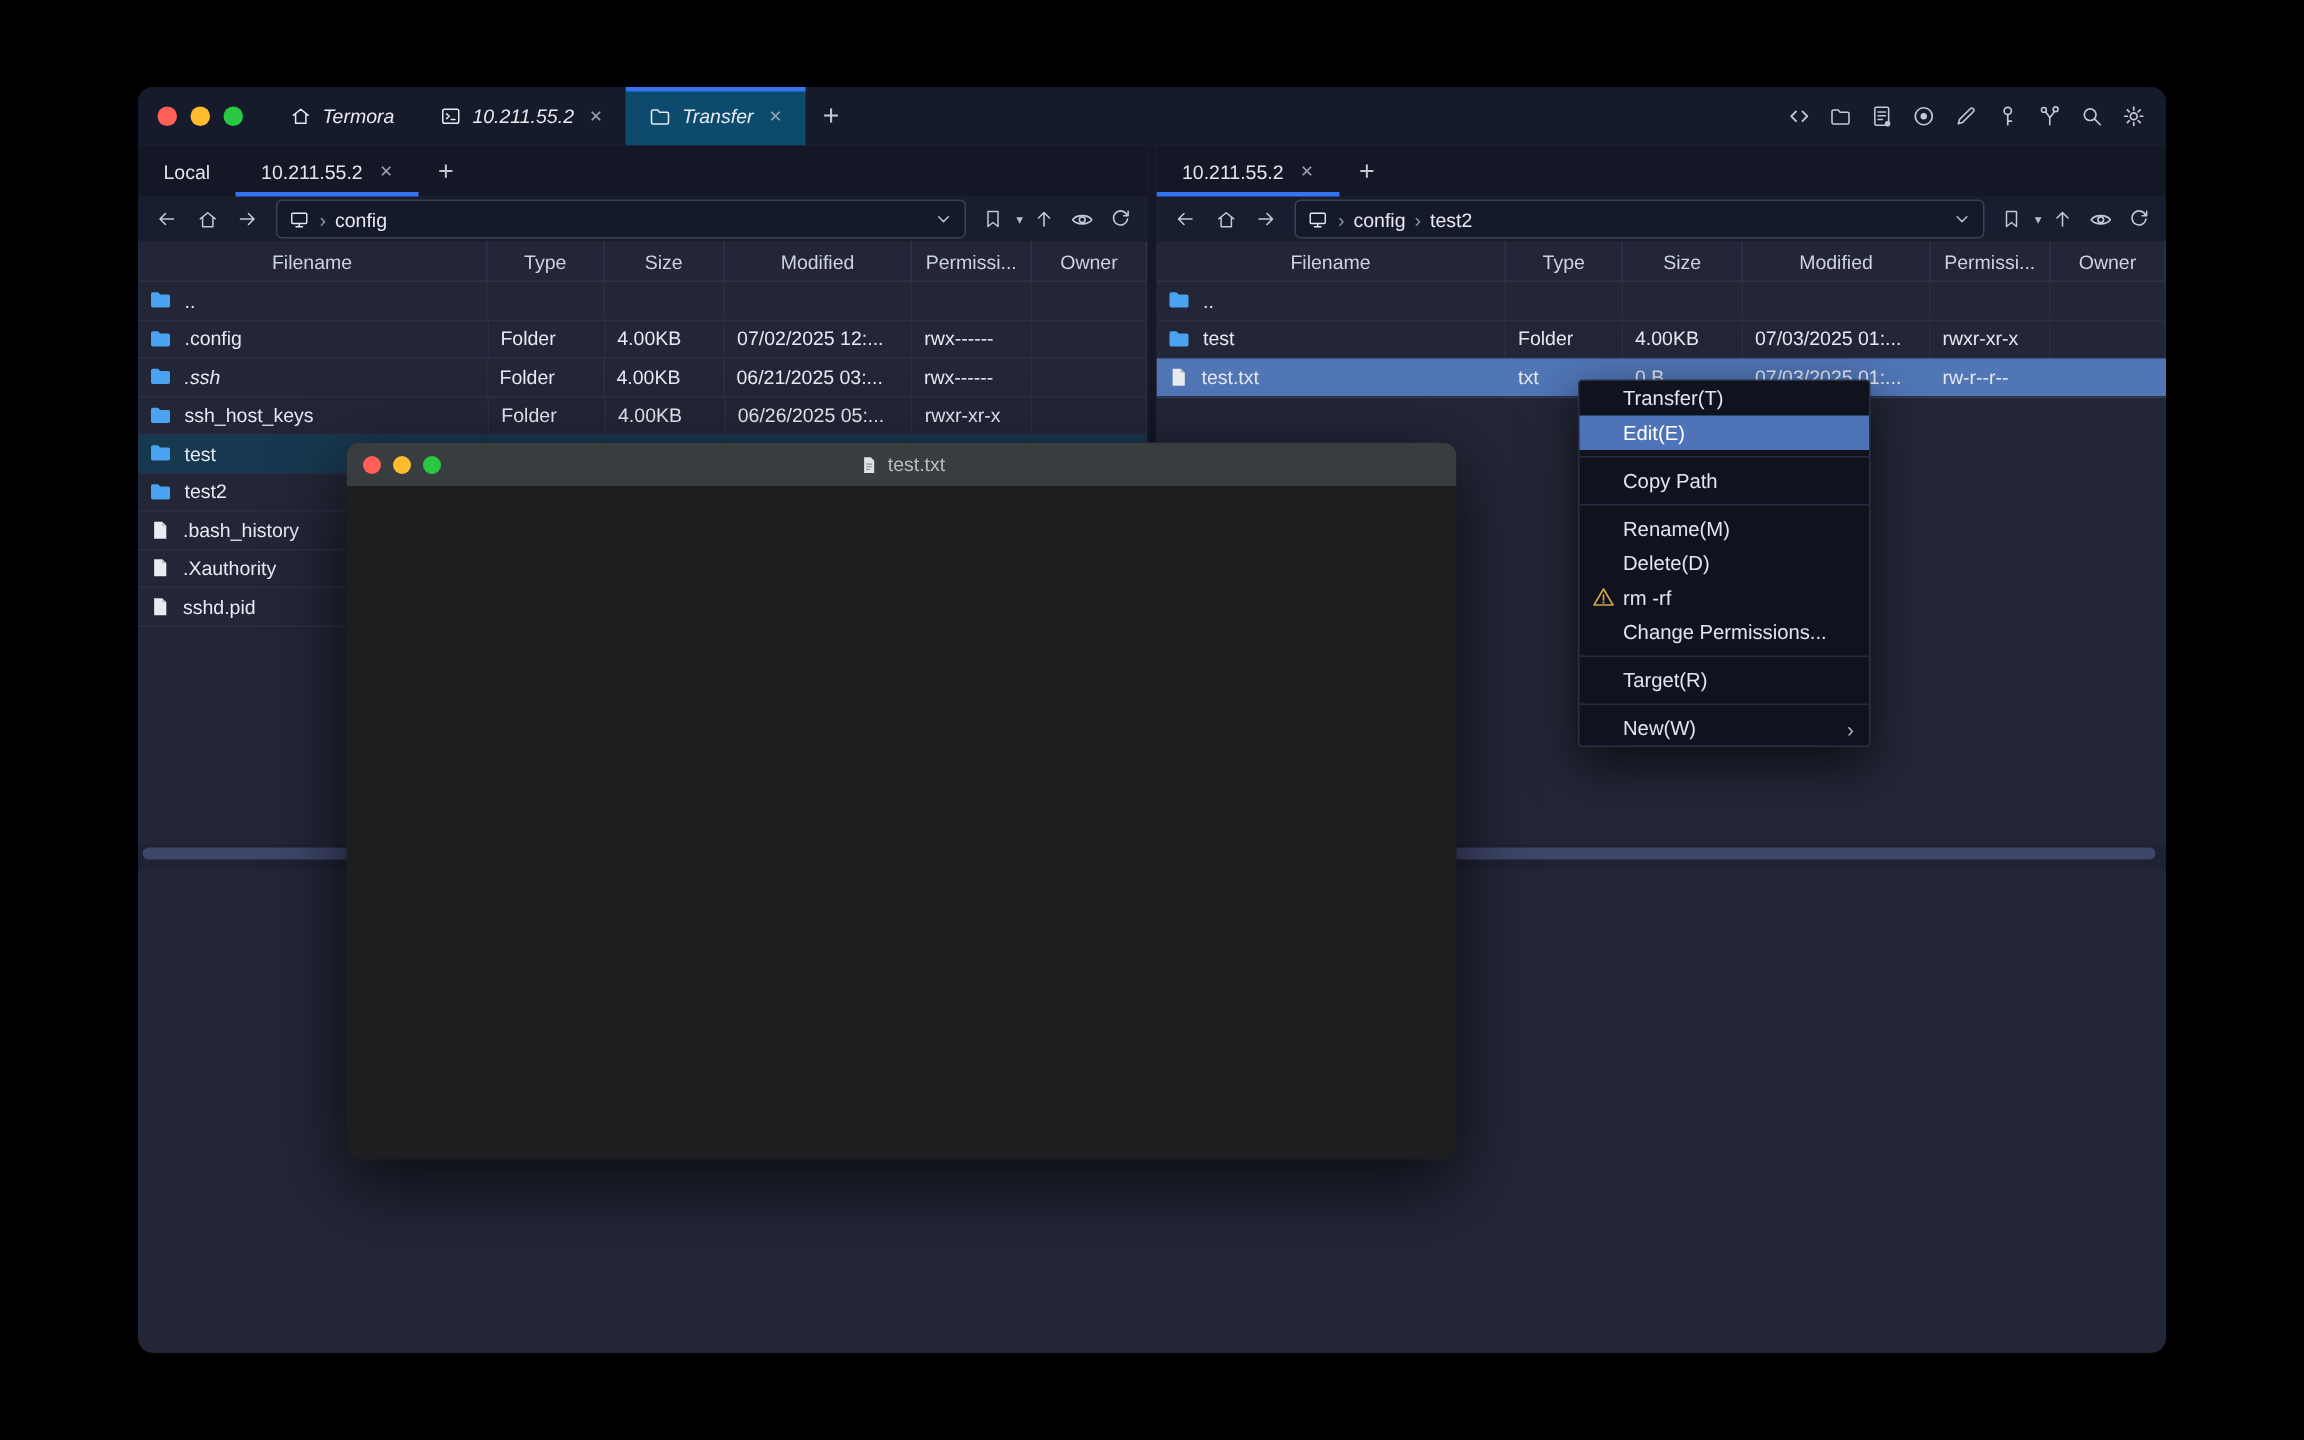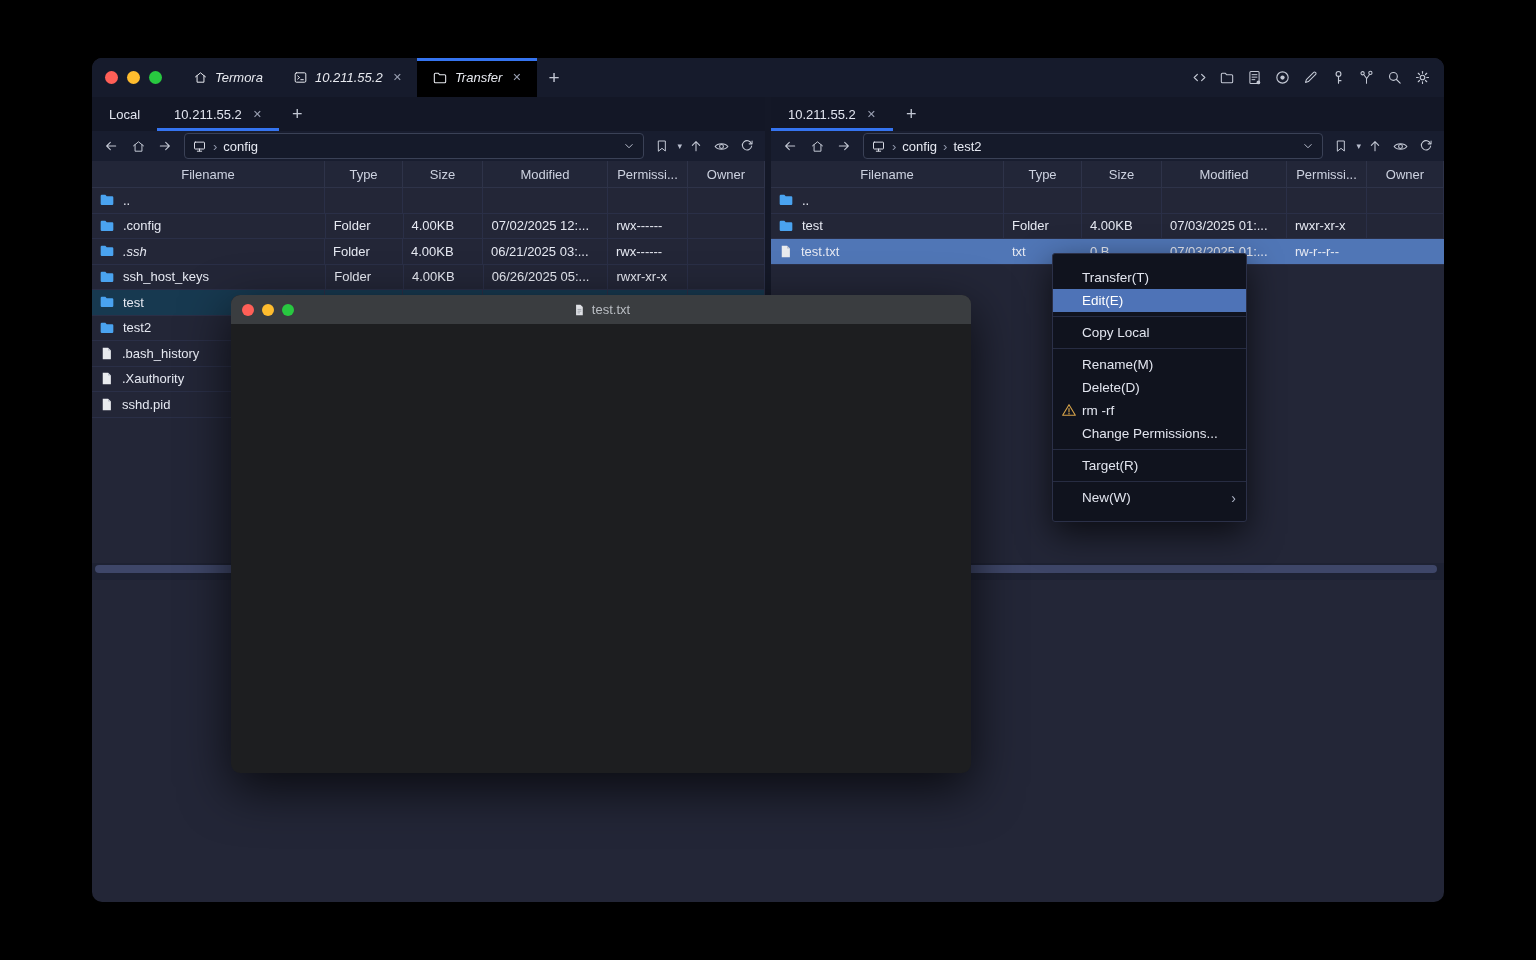--- a/index.html
+++ b/index.html
@@ -11,21 +11,21 @@
   .window{
     position:absolute;left:92px;top:58px;width:1352px;height:844px;
     background:#232637;border-radius:10px;overflow:hidden;
     box-shadow:0 24px 70px rgba(0,0,0,.75);
   }
   
   .titlebar{position:absolute;left:0;top:0;width:100%;height:39px;background:#161b2c;display:flex;align-items:stretch;}
   .lights{display:flex;align-items:center;gap:9px;padding:0 16px 0 13px;}
   .light{width:13px;height:13px;border-radius:50%;}
   .main-tab{display:flex;align-items:center;gap:7px;padding:0 15px;font-size:13px;color:#e8eaf0;cursor:default;}
-  .main-tab.active{background:#000000;box-shadow:inset 0 3px 0 #3574f0;}
+  .main-tab.active{background:#0c4a6e;box-shadow:inset 0 3px 0 #3574f0;}
   .tab-x{color:#9aa0b2;font-size:11px;margin-left:3px;}
   .tb-plus{display:flex;align-items:center;padding:0 12px;font-size:19px;color:#c3c8d4;}
   .toolbar{margin-left:auto;display:flex;align-items:center;gap:11px;padding-right:13px;color:#c3c8d4;}
   .icon{display:inline-flex;}
   .icon svg{display:block;}
   
   .panel{position:absolute;top:39px;height:466px;overflow:hidden;background:#232637;}
   .panel.left{left:0;width:673px;}
   .panel.right{left:679px;width:673px;}
   .vdivider{position:absolute;left:673px;top:39px;width:6px;height:466px;background:#141827;}
@@ -65,21 +65,21 @@
           background:#1d1e20;box-shadow:0 16px 50px rgba(0,0,0,.7);}
   .e-title{height:29px;background:#3a3d40;position:relative;display:flex;align-items:center;}
   .e-lights{display:flex;gap:8px;padding-left:11px;z-index:2;}
   .e-light{width:12px;height:12px;border-radius:50%;}
   .e-name{position:absolute;left:0;right:0;display:flex;justify-content:center;align-items:center;gap:6px;
           font-size:13px;color:#b9bdc2;}
   .e-body{padding:4px 7px;font-family:"DejaVu Sans Mono","Liberation Mono",monospace;font-size:13px;color:#eceff1;}
   .cursor{display:inline-block;width:2.5px;height:14px;background:#4d8dfa;vertical-align:-2px;margin-left:1px;}
   
   .menu{position:absolute;left:960px;top:195px;width:195px;background:#10131e;border:1px solid #2b3048;
-        border-radius:3px;padding:12px 0;font-size:13.5px;color:#e2e5ef;box-shadow:0 12px 34px rgba(0,0,0,.65);box-sizing:border-box;}
+        border-radius:3px;padding:0 0;font-size:13.5px;color:#e2e5ef;box-shadow:0 12px 34px rgba(0,0,0,.65);box-sizing:border-box;}
   .mi{height:23px;display:flex;align-items:center;padding:0 10px 0 29px;position:relative;}
   .mi.highlighted{background:#4e73b7;color:#fff;}
   .mi .micon{position:absolute;left:8px;top:3px;}
   .mi .sub{margin-left:auto;color:#aeb4c6;font-size:14px;}
   .msep{height:1px;background:#272c42;margin:4px 0;}
 </style>
 </head>
 <body>
 
 <div class="window">
@@ -551,21 +551,21 @@
 
   <div class="menu" id="context-menu">
       <div class="mi">
         <span>Transfer(T)</span>
       </div>
       <div class="mi highlighted">
         <span>Edit(E)</span>
       </div>
       <div class="msep"></div>
       <div class="mi">
-        <span>Copy Local</span>
+        <span>Copy Path</span>
       </div>
       <div class="msep"></div>
       <div class="mi">
         <span>Rename(M)</span>
       </div>
       <div class="mi">
         <span>Delete(D)</span>
       </div>
       <div class="mi">
         <span class="micon icon">

